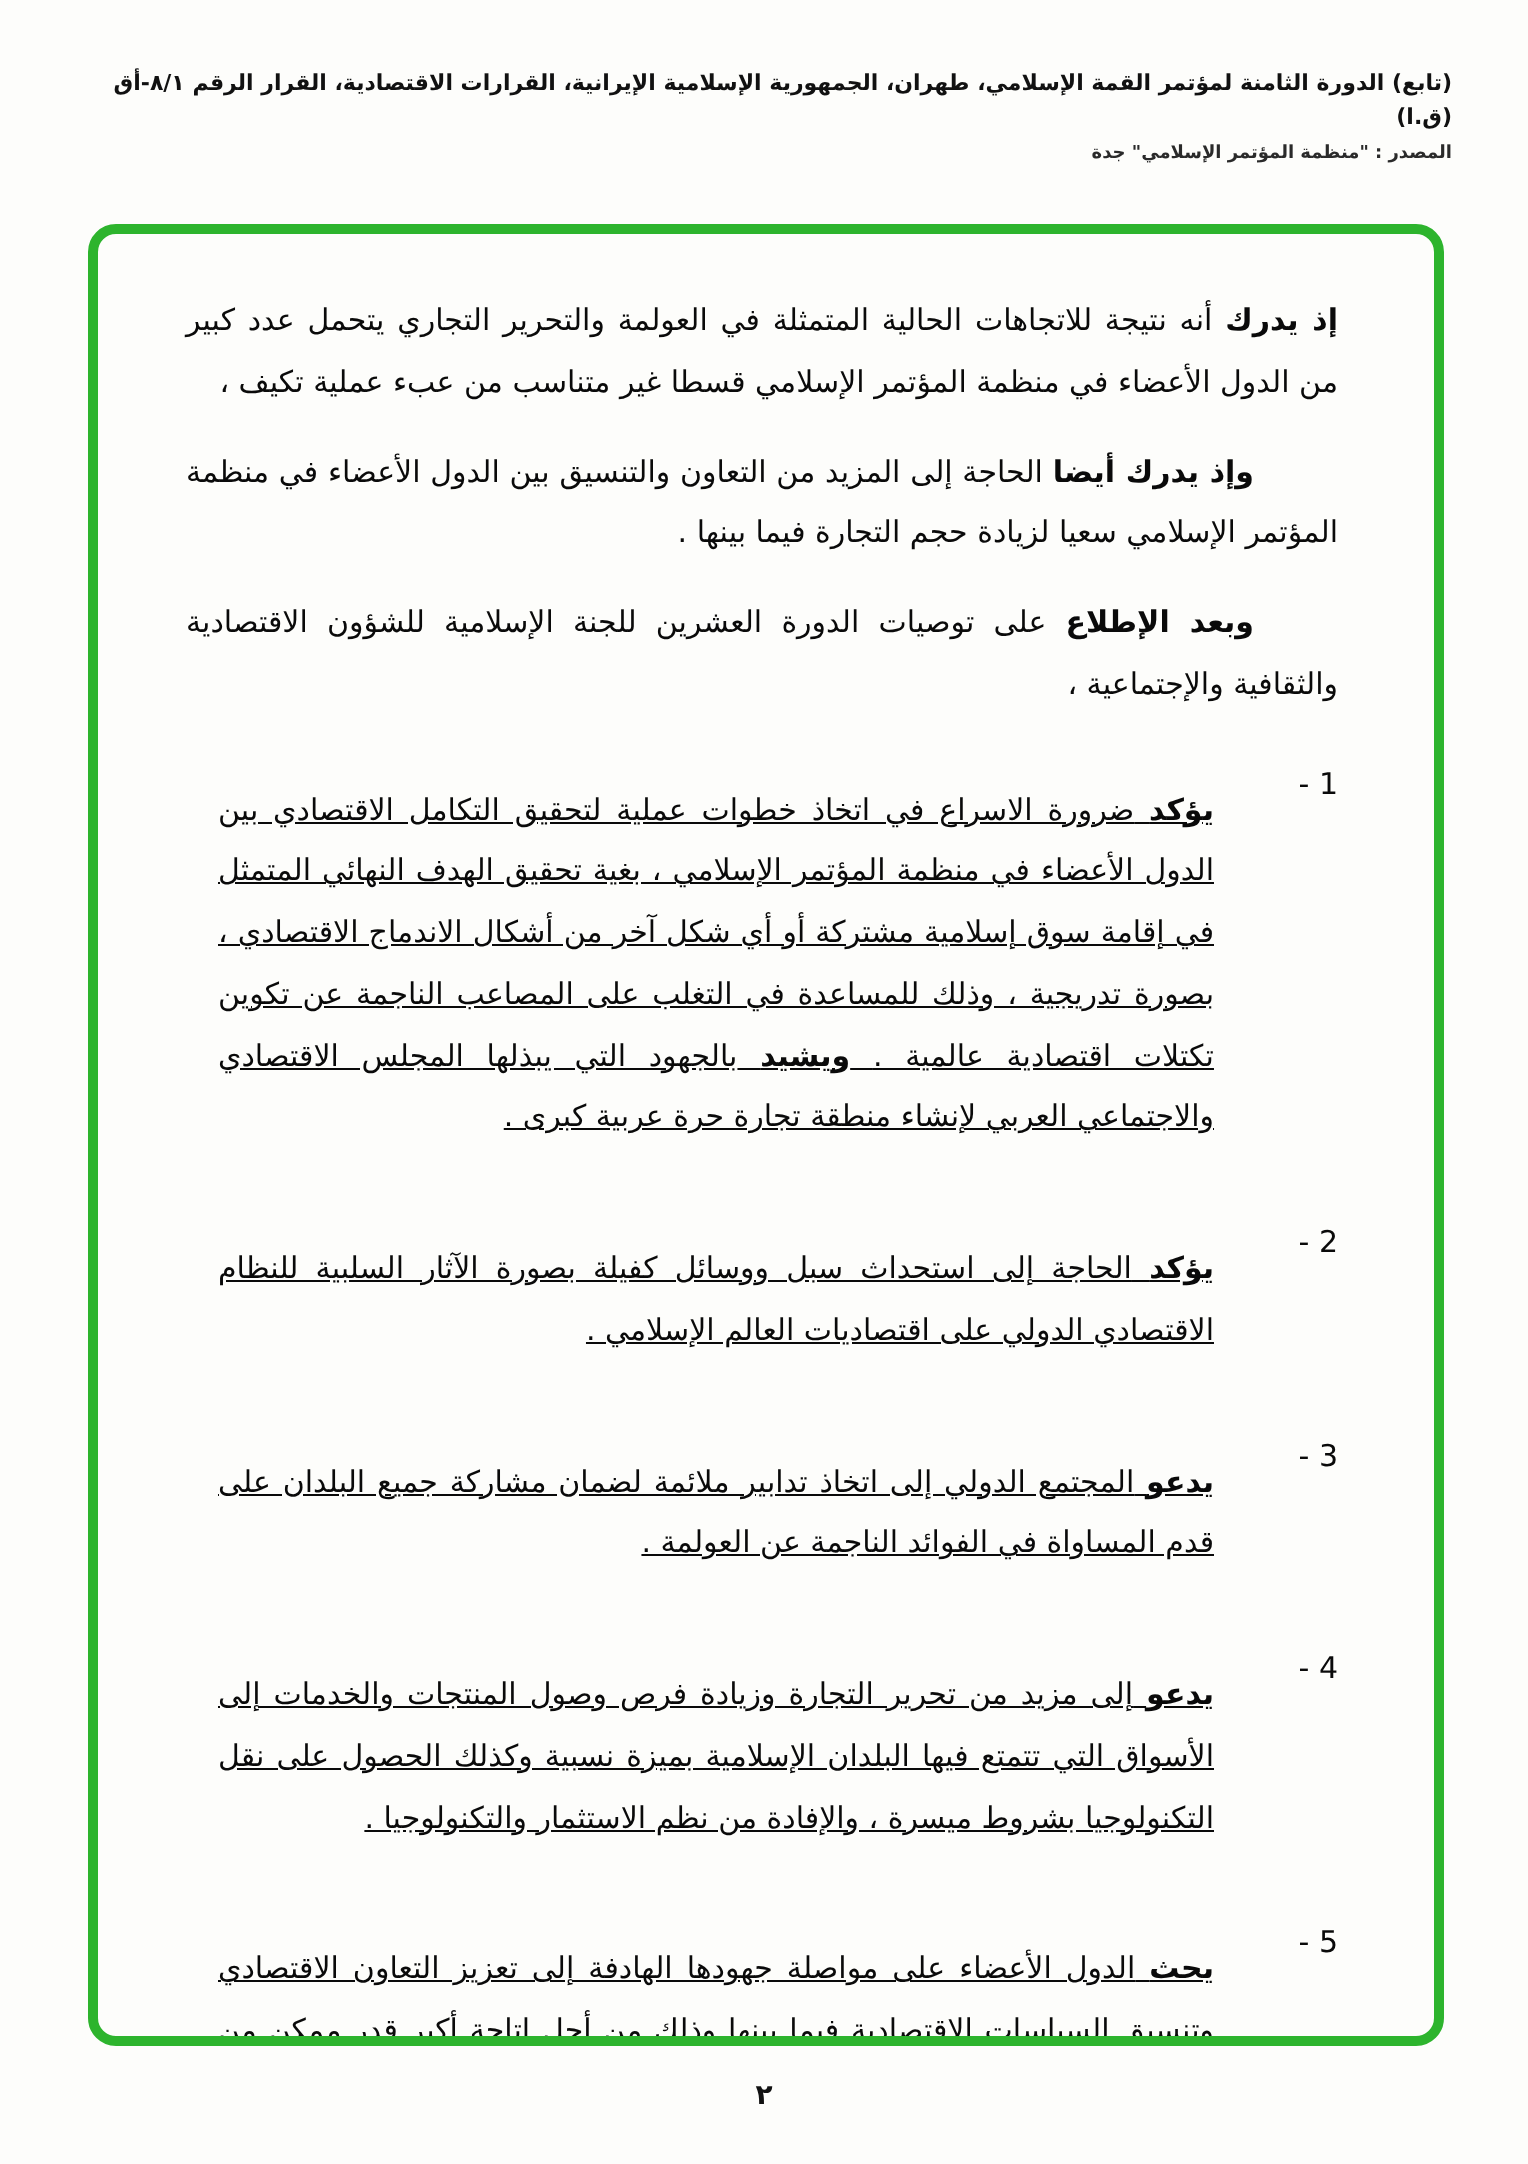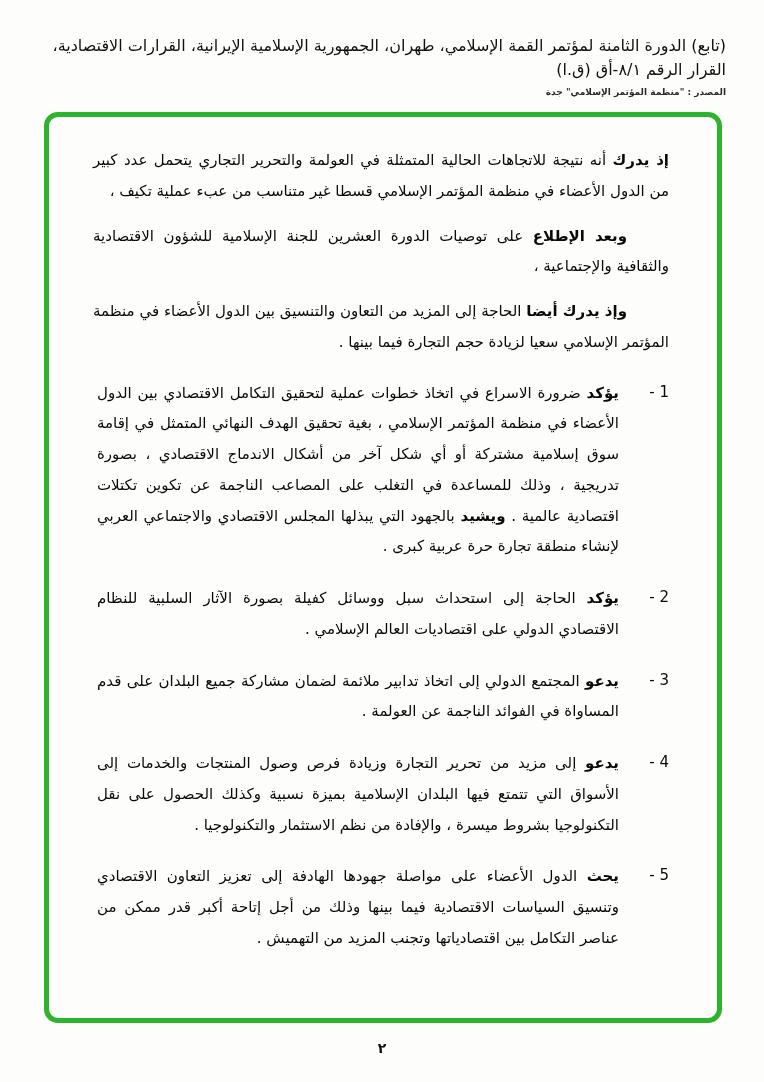--- a/index.html
+++ b/index.html
@@ -18,22 +18,22 @@
   }
   .header {
     position: absolute;
     top: 34px;
     right: 38px;
     left: 38px;
     direction: rtl;
     text-align: right;
   }
   .header-line1 {
-    font-size: 16px;
-    font-weight: normal;
+    font-size: 11px;
+    font-weight: bold;
     line-height: 1.5;
     color: #111;
   }
   .header-line2 {
     font-size: 9px;
     font-weight: bold;
     margin-top: 5px;
     color: #2a2a2a;
   }
   .frame {
@@ -72,22 +72,23 @@
     display: flex;
     margin: 0 0 13px 0;
   }
   .num {
     flex: 0 0 46px;
     font-size: 15px;
     padding-top: 3px;
     white-space: nowrap;
   }
   .item-body {
-    margin: 4px;
+    margin: 16px;
     flex: 1;
+    text-decoration: underline;
   }
   .page-number {
     position: absolute;
     bottom: 26px;
     left: 0;
     right: 0;
     text-align: center;
     font-size: 14px;
     font-weight: bold;
     color: #111;
@@ -105,27 +106,27 @@
 
   <div class="frame">
     <div class="content">
 
       <p class="preamble">
         <span class="lead">إذ يدرك</span>
         <span>أنه نتيجة للاتجاهات الحالية المتمثلة في العولمة والتحرير التجاري يتحمل عدد كبير من الدول الأعضاء في منظمة المؤتمر الإسلامي قسطا غير متناسب من عبء عملية تكيف ،</span>
       </p>
 
       <p class="preamble indent">
-        <span class="lead">وبعد الإطلاع</span>
-        <span>على توصيات الدورة العشرين للجنة الإسلامية للشؤون الاقتصادية والثقافية والإجتماعية ،</span>
+        <span class="lead">وإذ يدرك أيضا</span>
+        <span>الحاجة إلى المزيد من التعاون والتنسيق بين الدول الأعضاء في منظمة المؤتمر الإسلامي سعيا لزيادة حجم التجارة فيما بينها .</span>
       </p>
 
       <p class="preamble indent">
-        <span class="lead">وإذ يدرك أيضا</span>
-        <span>الحاجة إلى المزيد من التعاون والتنسيق بين الدول الأعضاء في منظمة المؤتمر الإسلامي سعيا لزيادة حجم التجارة فيما بينها .</span>
+        <span class="lead">وبعد الإطلاع</span>
+        <span>على توصيات الدورة العشرين للجنة الإسلامية للشؤون الاقتصادية والثقافية والإجتماعية ،</span>
       </p>
 
       <div class="items">
 
         <div class="item">
           <div class="num">1 -</div>
           <p class="item-body">
             <span class="lead">يؤكد</span>
             <span>ضرورة الاسراع في اتخاذ خطوات عملية لتحقيق التكامل الاقتصادي بين الدول الأعضاء في منظمة المؤتمر الإسلامي ، بغية تحقيق الهدف النهائي المتمثل في إقامة سوق إسلامية مشتركة أو أي شكل آخر من أشكال الاندماج الاقتصادي ، بصورة تدريجية ، وذلك للمساعدة في التغلب على المصاعب الناجمة عن تكوين تكتلات اقتصادية عالمية .</span>
             <span class="lead">ويشيد</span>

